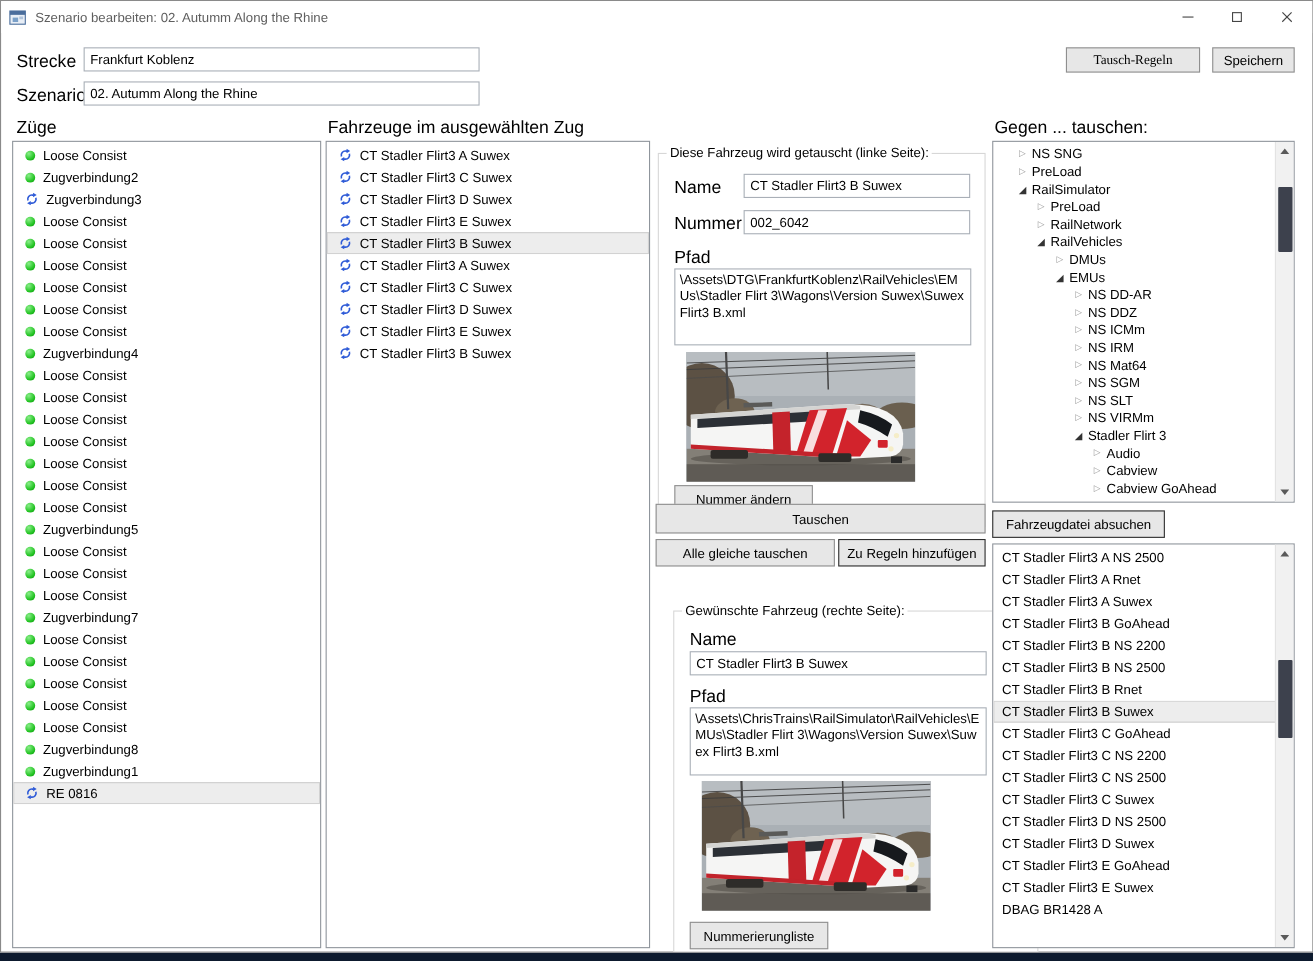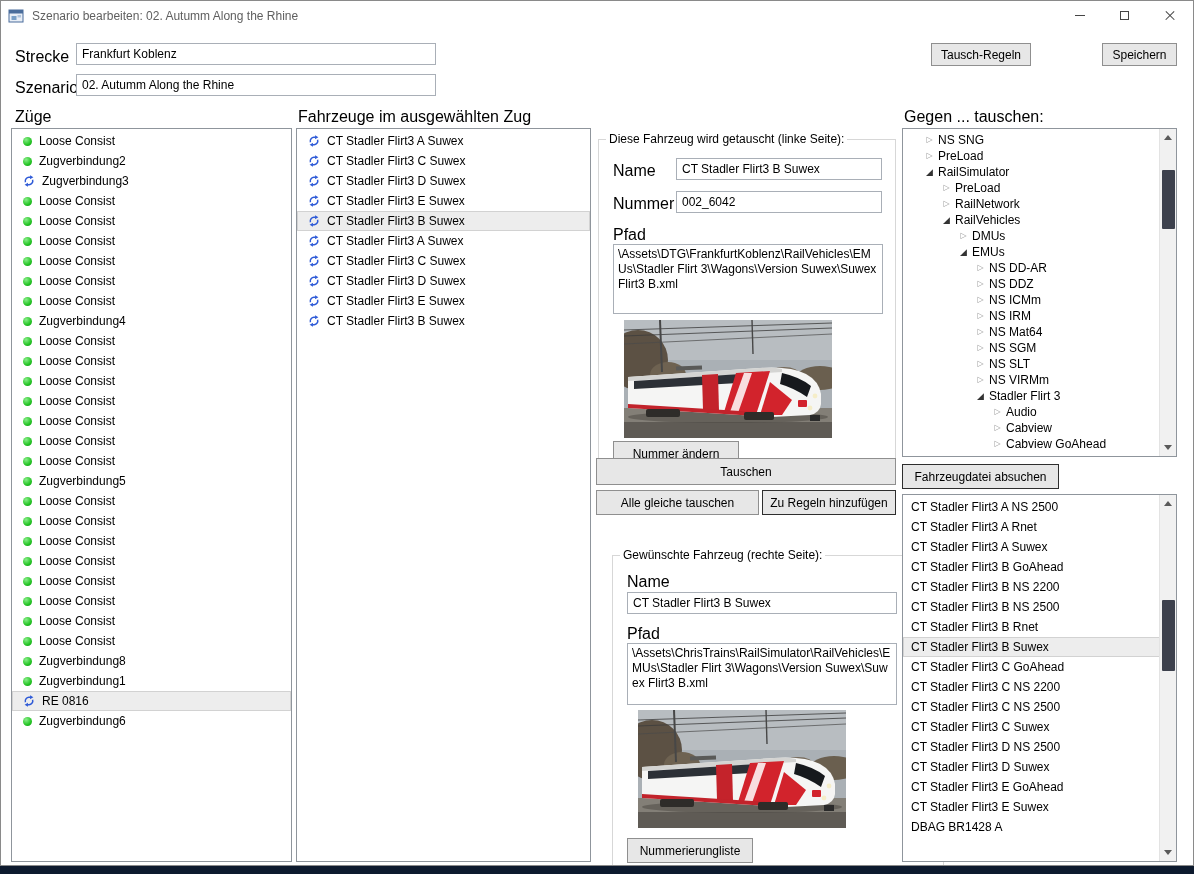--- a/index.html
+++ b/index.html
@@ -73,21 +73,21 @@
       <div class="tb-btn">
           <span class="glyph-close"></span>
         </div>
     </div>
   </div>
 
   <span class="lbl" style="left:14px;top:47px;">Strecke</span>
   <input class="tb" style="left: 75px; top: 42px; width: 360px; height: 22px;" value="Frankfurt Koblenz">
   <span class="lbl" style="left:14px;top:78px;">Szenario</span>
   <input class="tb" style="left: 75px; top: 73px; width: 360px; height: 22px;" value="02. Autumm Along the Rhine">
-  <button class="btn" style="left:930px;top:42px;width:100px;height:23px;">Tausch-Regeln</button>
+  <button class="btn" style="left:968px;top:42px;width:122px;height:23px;font-family:Liberation Serif, serif;">Tausch-Regeln</button>
   <button class="btn" style="left:1101px;top:42px;width:75px;height:23px;">Speichern</button>
 
   <span class="lbl" style="left:14px;top:107px;">Züge</span>
   <div class="panel list list-trains" style="left:10px;top:127px;width:281px;height:734px;">
 
       <div class="row icon-green">
         <span class="dot"></span>
 
         <span>Loose Consist</span>
       </div>
@@ -210,20 +210,25 @@
 
         <span>Loose Consist</span>
       </div>
 
       <div class="row icon-green">
         <span class="dot"></span>
 
         <span>Loose Consist</span>
       </div>
 
+      <div class="row icon-green">
+        <span class="dot"></span>
+
+        <span>Zugverbindung7</span>
+      </div>
 
       <div class="row icon-green">
         <span class="dot"></span>
 
         <span>Loose Consist</span>
       </div>
 
       <div class="row icon-green">
         <span class="dot"></span>
 
@@ -264,25 +269,20 @@
 
         <svg class="swapicon" viewBox="0 0 16 16">
           <path class="sw-arc" d="M3.2 9.6 A5 5 0 0 1 8.6 3.1 L10 3.1"></path>
           <path class="sw-head" d="M9.4 0.4 L13.8 3.1 L9.4 5.8 Z"></path>
           <path class="sw-arc" d="M12.8 6.4 A5 5 0 0 1 7.4 12.9 L6 12.9"></path>
           <path class="sw-head" d="M6.6 10.2 L2.2 12.9 L6.6 15.6 Z"></path>
         </svg>
         <span>RE 0816</span>
       </div>
 
-      <div class="row icon-green">
-        <span class="dot"></span>
-
-        <span>Zugverbindung6</span>
-      </div>
     </div>
 
   <span class="lbl" style="left:297px;top:107px;">Fahrzeuge im ausgewählten Zug</span>
   <div class="panel list list-vehicles" style="left:295px;top:127px;width:295px;height:734px;">
 
       <div class="row icon-swap">
 
         <svg class="swapicon" viewBox="0 0 16 16">
           <path class="sw-arc" d="M3.2 9.6 A5 5 0 0 1 8.6 3.1 L10 3.1"></path>
           <path class="sw-head" d="M9.4 0.4 L13.8 3.1 L9.4 5.8 Z"></path>

